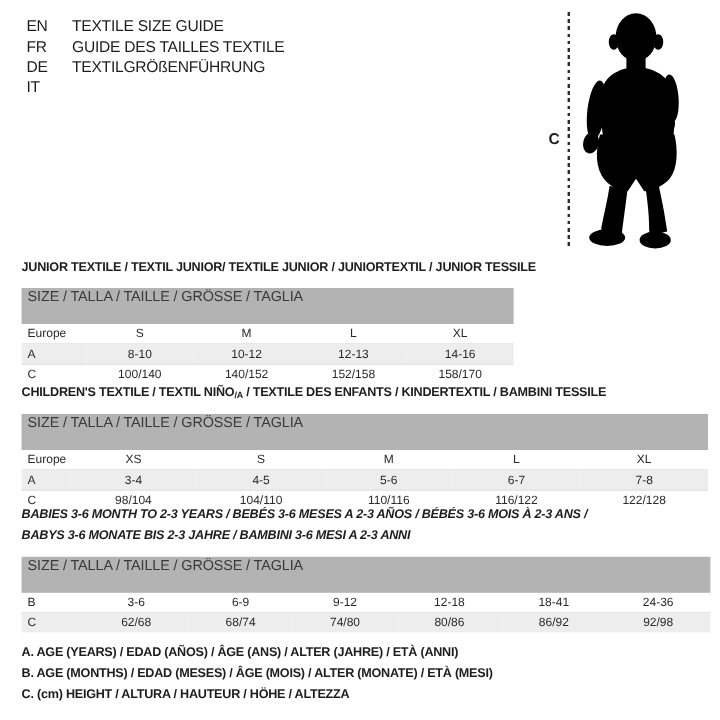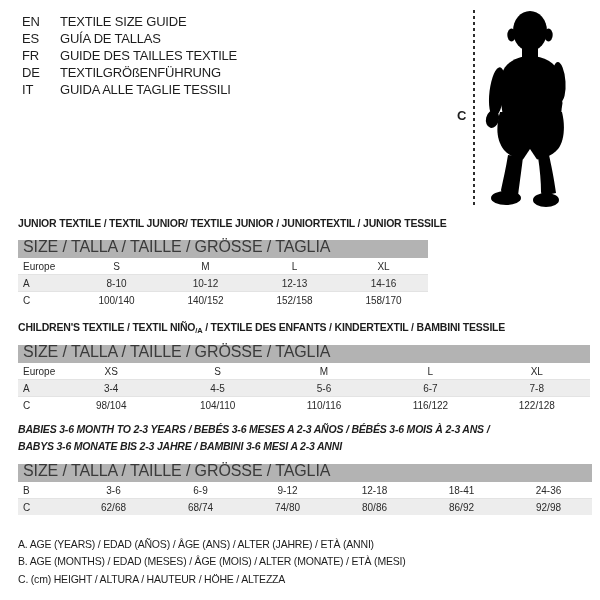--- a/index.html
+++ b/index.html
@@ -16,58 +16,53 @@
 
   
   .dash-line{left:473px;top:10px;width:2px;height:197px;
     background:repeating-linear-gradient(#2d2d2d 0 3px,transparent 3px 6px);}
   .height-marker{left:457px;top:108px;font-size:13px;font-weight:bold;}
   .baby-svg{left:478px;top:8px;}
 
   
   .tbl-title{font-size:10.5px;font-weight:bold;letter-spacing:-0.2px;line-height:17px;white-space:nowrap;}
   .tbl-wrap{font-size:11px;}
-  .size-bar{background:#b3b3b3;height:18px;line-height:14px;padding-left:5px;
-    font-size:16px;color:#3a3a3a;letter-spacing:-0.1px;}
+  .size-bar{background:#b3b3b3;height:30px;line-height:14px;padding-left:5px;
+    font-size:12px;color:#3a3a3a;letter-spacing:-0.1px;}
   table.size-table{border-collapse:collapse;table-layout:fixed;width:100%;
     font-size:10px;color:#2a2a2a;}
   table.size-table td{height:16px;padding:0;text-align:center;white-space:nowrap;}
   table.size-table td.lbl{text-align:left;padding-left:5px;}
   table.size-table tr{border-bottom:1px solid #e3e3e3;}
   table.size-table tr:last-child{border-bottom:none;}
   table.size-table tr.alt{background:#ededed;}
   sub.tt{font-size:7.5px;vertical-align:-2px;}
 
   
-  .footnotes{left:18px;top:536px;font-size:10.5px;font-weight:normal;
+  .footnotes{left:18px;top:536px;font-size:10.5px;font-weight:bold;
     letter-spacing:-0.2px;line-height:17.3px;}
 </style>
 </head>
 <body>
 
 <div class="abs lang-block">
   <div class="lang-row">
     <span class="lang-code">EN</span>
     <span>TEXTILE SIZE GUIDE</span>
   </div>
   <div class="lang-row">
-    <span class="lang-code">ES</span>
-    <span>GUÍA DE TALLAS</span>
-  </div>
-  <div class="lang-row">
     <span class="lang-code">FR</span>
     <span>GUIDE DES TAILLES TEXTILE</span>
   </div>
   <div class="lang-row">
     <span class="lang-code">DE</span>
     <span>TEXTILGRÖßENFÜHRUNG</span>
   </div>
   <div class="lang-row">
     <span class="lang-code">IT</span>
-    <span>GUIDA ALLE TAGLIE TESSILI</span>
   </div>
 </div>
 
 <div class="abs dash-line"></div>
 <div class="abs height-marker">C</div>
 <svg class="abs baby-svg" width="110" height="200" viewBox="0 0 110 200" xmlns="http://www.w3.org/2000/svg">
   <g fill="#000000">
     <ellipse cx="33.5" cy="27" rx="4.2" ry="6.5"></ellipse>
     <ellipse cx="70.5" cy="27" rx="4.2" ry="6.5"></ellipse>
     <ellipse cx="52" cy="23" rx="17" ry="20"></ellipse>

